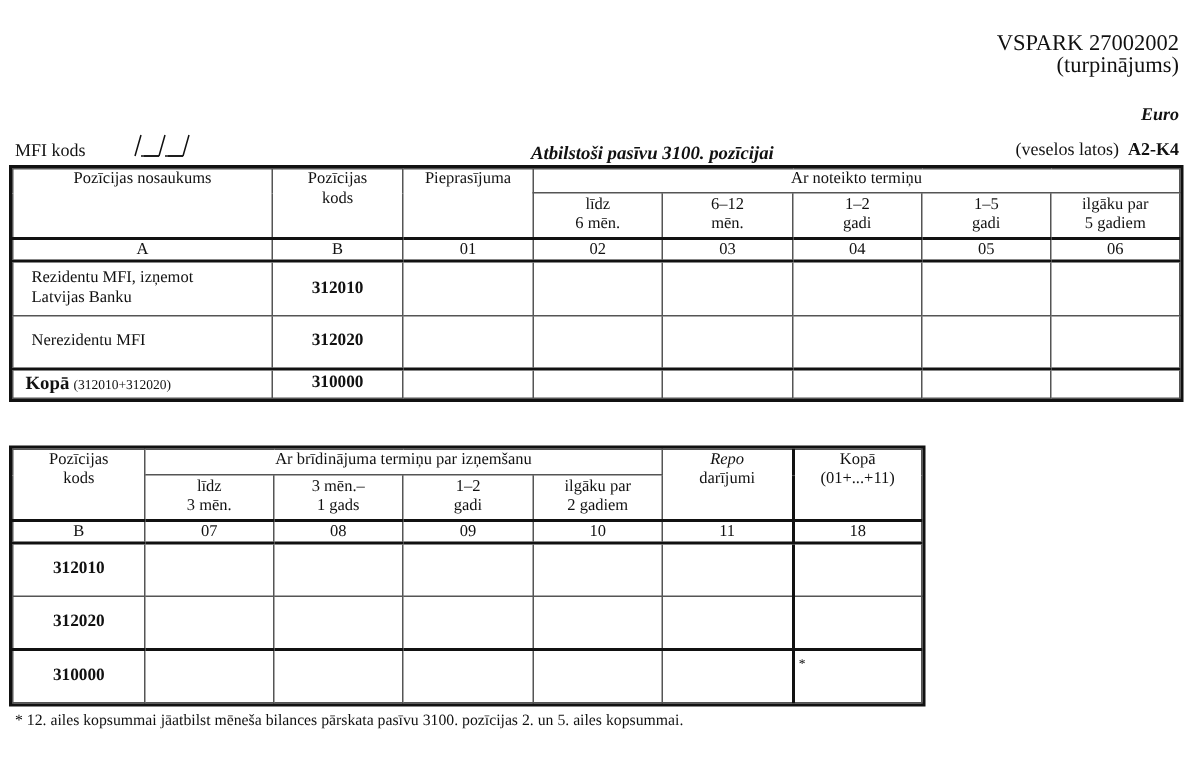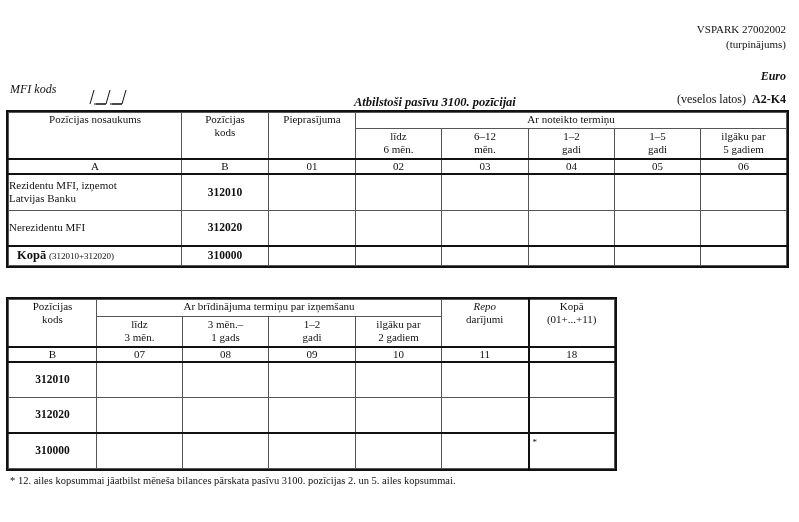--- a/index.html
+++ b/index.html
@@ -1,28 +1,28 @@
 <!DOCTYPE html>
 <html><head>
 <meta charset="utf-8">
 <style>
   html, body { margin:0; padding:0; background:#ffffff; }
   body { width:799px; height:522px; position:relative; overflow:hidden;
          font-family:"Liberation Serif", "DejaVu Serif", serif; color:#111; }
   .abs { position:absolute; }
-  .hdr-right { right:13px; text-align:right; font-size:11px; line-height:14px; }
+  .hdr-right { right:13px; text-align:right; font-size:15px; line-height:14px; }
   .euro { right:13px; top:69px; font-size:12px; font-weight:bold; font-style:italic; }
   .units { right:13px; top:92px; font-size:12px; }
   .units b { margin-left:6px; font-weight:bold; }
-  .mfi { left:10px; top:82px; font-size:12px; font-style:italic; }
+  .mfi { left:10px; top:93px; font-size:12px; }
   .mfi-boxes { left:86px; top:88px; width:50px; height:18px; }
   .title { left:354px; top:95px; font-size:12.5px; font-weight:bold; font-style:italic; }
   table.grid { position:absolute; border-collapse:collapse; table-layout:fixed; font-size:11px; }
   table.grid td { border:1px solid #555; text-align:center; vertical-align:top; padding:0; line-height:13px; overflow:hidden; }
-  table.grid td.left { text-align:left; padding-left:0; vertical-align:middle; }
+  table.grid td.left { text-align:left; padding-left:12px; vertical-align:middle; }
   table.grid td.mid { vertical-align:middle; }
   table.grid td.code { font-weight:bold; font-size:11.5px; vertical-align:middle; }
   .outer { outline:2px solid #111; }
   .thickT { border-top:2.5px solid #111 !important; }
   .thickR { border-right:2.5px solid #111 !important; }
   .kopa-big { font-weight:bold; font-size:12.5px; }
   .kopa-small { font-size:9px; }
   .footnote { left:10px; top:475px; font-size:10.5px; }
   .star { position:absolute; left:3px; top:2px; font-size:9px; }
   td.rel { position:relative; }

